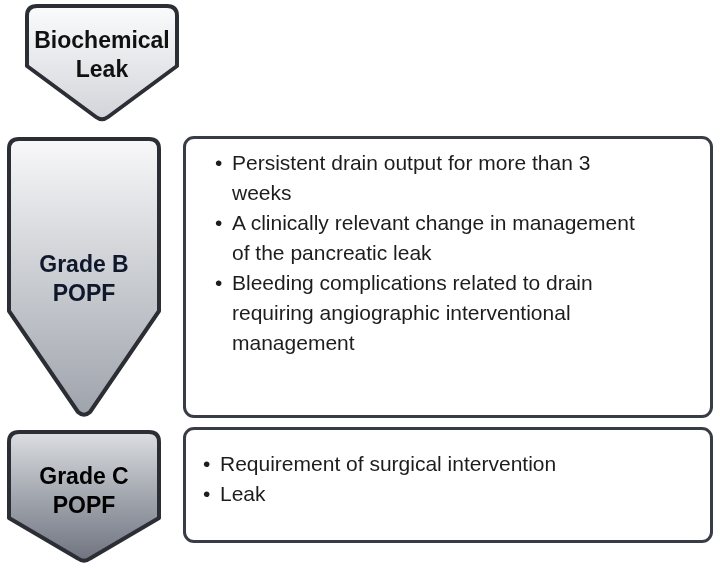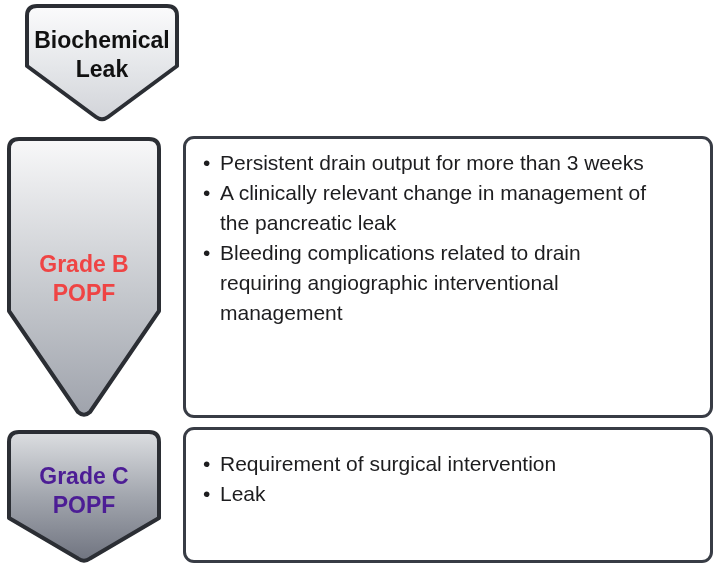--- a/index.html
+++ b/index.html
@@ -38,21 +38,21 @@
     position: absolute;
     left: 183px;
     width: 530px;
     box-sizing: border-box;
     background: #ffffff;
     border: 3px solid #383c45;
     border-radius: 11px;
   }
   .criteria-box.b1 { top: 3px;   height: 114px; padding-top: 15px; }
   .criteria-box.b2 { top: 136px; height: 282px; padding-top: 9px;  }
-  .criteria-box.b3 { top: 427px; height: 136px; padding-top: 19px; }
+  .criteria-box.b3 { top: 427px; height: 116px; padding-top: 19px; }
 
   ul.criteria-list {
     margin: 0;
     padding: 0 56px 0 17px;
     list-style: none;
     font-size: 21px;
     line-height: 30px;
     color: #1d1d1f;
   }
   ul.criteria-list li {
@@ -92,45 +92,45 @@
     <svg width="156" height="284" viewBox="0 0 156 284">
       <defs>
         <linearGradient id="g2" x1="0" y1="0" x2="0" y2="1">
           <stop offset="0%" stop-color="#f8f8f9"></stop>
           <stop offset="55%" stop-color="#c6c9ce"></stop>
           <stop offset="100%" stop-color="#9fa3ac"></stop>
         </linearGradient>
       </defs>
       <path d="M 13 3 H 143 Q 153 3 153 13 V 175 L 84 276 Q 78 281.5 72 276 L 3 175 V 13 Q 3 3 13 3 Z" fill="url(#g2)" stroke-width="4" stroke-linejoin="round" stroke="#2b2e34"></path>
     </svg>
-    <div class="arrow-label" style="color: #ef4444; text-align: center;">
+    <div class="arrow-label" style="color: #0f172a; text-align: center;">
       <span>Grade B</span>
       <span>POPF</span>
     </div>
   </div>
-  <div class="criteria-box b2" style="border-color: rgb(56, 60, 69);">
+  <div class="criteria-box b2" style="border-color: rgb(56, 60, 69); padding-left: 12px;">
     <ul class="criteria-list" style="color: rgb(29, 29, 31);">
         <li>Persistent drain output for more than 3 weeks</li>
         <li>A clinically relevant change in management of the pancreatic leak</li>
         <li>Bleeding complications related to drain requiring angiographic interventional management</li>
       </ul>
   </div>
 
   <div class="arrow-wrap r3" style="left:6px; top:429px; width:156px; height:136px;">
     <svg width="156" height="136" viewBox="0 0 156 136">
       <defs>
         <linearGradient id="g3" x1="0" y1="0" x2="0" y2="1">
           <stop offset="0%" stop-color="#dcdee1"></stop>
           <stop offset="50%" stop-color="#a2a6ae"></stop>
           <stop offset="100%" stop-color="#707480"></stop>
         </linearGradient>
       </defs>
       <path d="M 13 3 H 143 Q 153 3 153 13 V 89 L 84 129.5 Q 78 134 72 129.5 L 3 89 V 13 Q 3 3 13 3 Z" fill="url(#g3)" stroke-width="4" stroke-linejoin="round" stroke="#2b2e34"></path>
     </svg>
-    <div class="arrow-label" style="color: #4c1d95;">
+    <div class="arrow-label" style="color: #000000;">
       <span>Grade C</span>
       <span>POPF</span>
     </div>
   </div>
   <div class="criteria-box b3" style="border-color: rgb(56, 60, 69);">
     <ul class="criteria-list" style="color: rgb(29, 29, 31);">
         <li>Requirement of surgical intervention</li>
         <li>Leak</li>
       </ul>
   </div>

